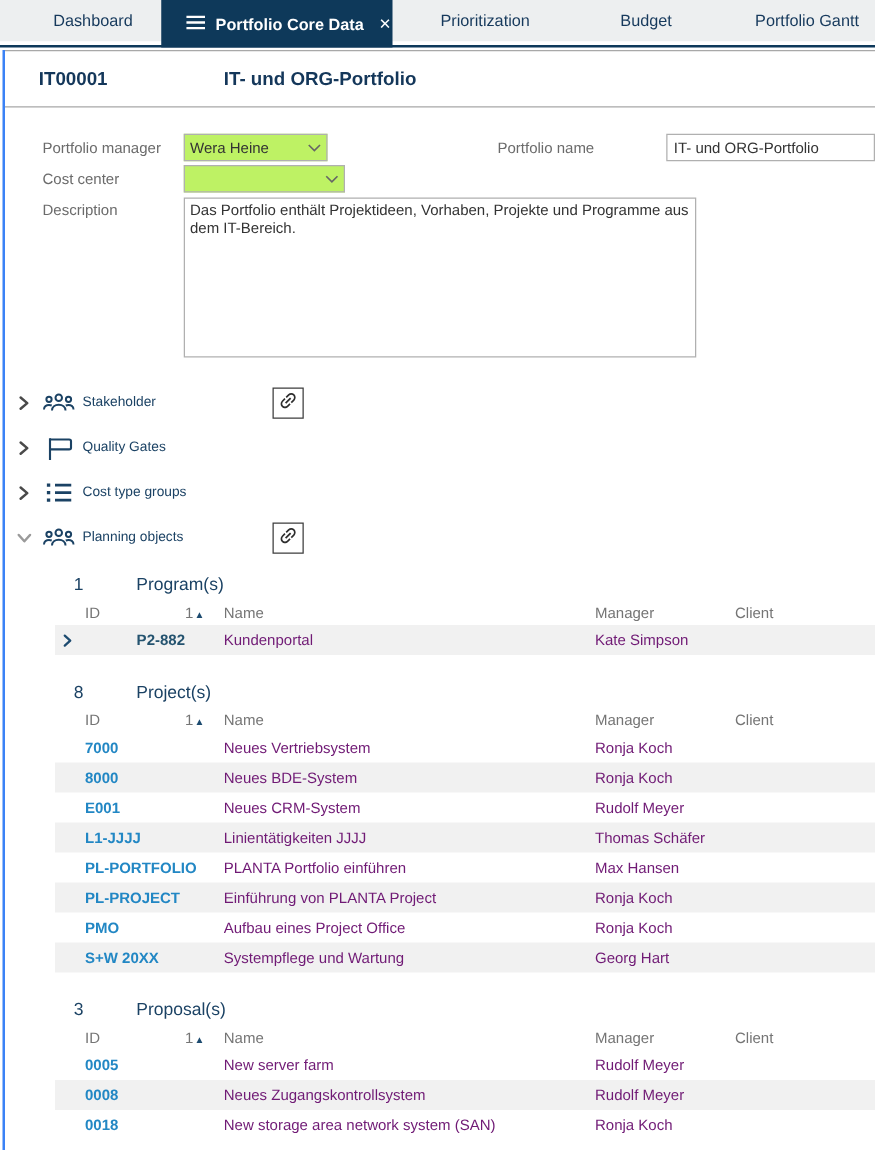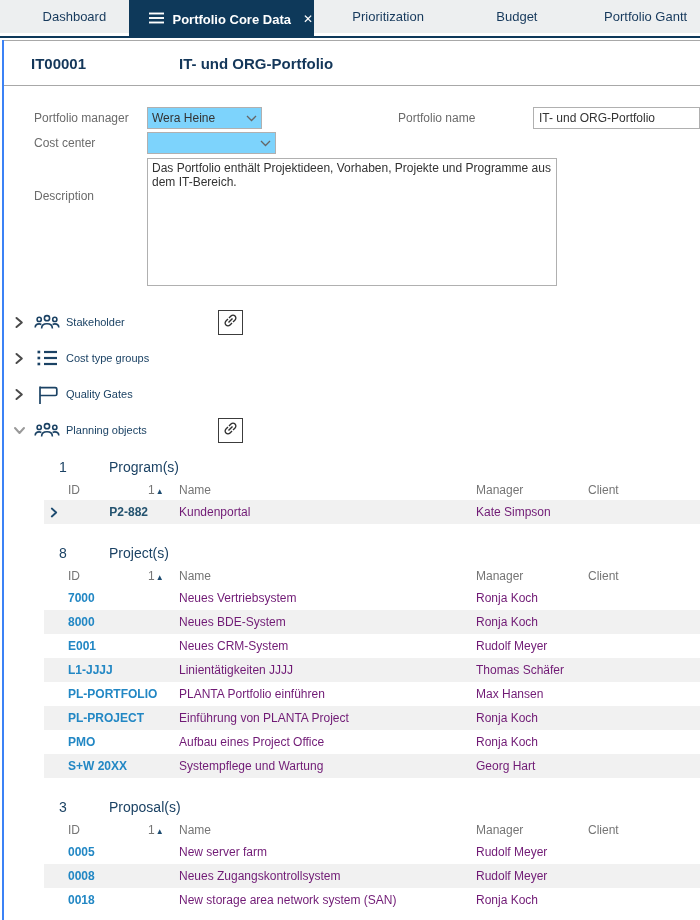--- a/index.html
+++ b/index.html
@@ -23,27 +23,27 @@
                 display:flex;align-items:center;padding-left:27px;background:#fff;}
   .header-panel .pid{width:148px;font-size:15px;font-weight:bold;color:#14375a;}
   .header-panel .ptitle{font-size:15px;font-weight:bold;color:#14375a;}
   
   .form{margin-top:21px;font-size:12px;}
   .frow{display:flex;align-items:center;margin-left:30px;margin-bottom:3px;min-height:22px;}
   .frow.top{align-items:flex-start;}
   .flabel{color:var(--label-gray);width:113px;flex:none;}
   .flabel.l2{margin-left:136px;width:135px;}
   .selectbox{width:129px;height:22px;border:1px solid #b0b0b0;display:flex;align-items:center;
-             padding:0 4px;background:#7dd3fc;cursor:pointer;}
+             padding:0 4px;background:#bef264;cursor:pointer;}
   .selectbox .val{flex:1;color:#333;overflow:hidden;white-space:nowrap;}
   .textinput{width:175px;height:22px;border:1px solid #b0b0b0;padding:0 5px;font-size:12px;
              font-family:inherit;color:#333;}
   textarea.desc{width:410px;height:128px;border:1px solid #b0b0b0;resize:none;padding:2px 4px;
                 font-family:inherit;font-size:12px;color:#333;margin-top:1px;}
-  .flabel.dlab{padding-top:4px;margin-top:28px;}
+  .flabel.dlab{padding-top:4px;}
   
   .sections{margin-top:18px;}
   .secrow{height:36px;display:flex;align-items:center;cursor:pointer;}
   .sec-chev{width:14px;margin-left:8px;display:flex;align-items:center;justify-content:center;}
   .sec-icon{width:26px;margin-left:8px;display:flex;align-items:center;justify-content:center;}
   .sec-label{margin-left:6px;font-size:11px;color:var(--section-text);min-width:144px;}
   .linkbtn{width:25px;height:25px;border:1px solid #3c3c3c;background:#fff;display:flex;
            align-items:center;justify-content:center;margin-left:8px;cursor:pointer;padding:0;}
   
   .tables{margin-top:8px;margin-left:40px;}
@@ -155,44 +155,44 @@
             </svg></span>
         </button>
       </div>
       <div class="secrow">
         <span class="sec-chev">
           <svg width="10" height="13" viewBox="0 0 10 13">
             <path d="M2.5 2 L7.8 6.5 L2.5 11" fill="none" stroke="#4a4a4a" stroke-width="2" stroke-linecap="round" stroke-linejoin="round"></path>
           </svg>
         </span>
         <span class="sec-icon">
+          <svg width="23" height="22" viewBox="0 0 23 22" fill="none" stroke="#1b4264" stroke-width="1.7">
+            <path d="M4 21 V3.5"></path>
+            <path d="M4 4.6 H19.3 q1.5 0 1.5 1.3 V11.2 q0 1.3 -1.5 1.3 H4"></path>
+          </svg>
+        </span>
+        <span class="sec-label">Quality Gates</span>
+      </div>
+      <div class="secrow">
+        <span class="sec-chev">
+          <svg width="10" height="13" viewBox="0 0 10 13">
+            <path d="M2.5 2 L7.8 6.5 L2.5 11" fill="none" stroke="#4a4a4a" stroke-width="2" stroke-linecap="round" stroke-linejoin="round"></path>
+          </svg>
+        </span>
+        <span class="sec-icon">
           <svg width="24" height="20" viewBox="0 0 24 20" stroke="#1b4264">
             <line x1="2.5" y1="4" x2="5.2" y2="4" stroke-width="2.6"></line>
             <line x1="9" y1="4" x2="22" y2="4" stroke-width="2.2"></line>
             <line x1="2.5" y1="10" x2="5.2" y2="10" stroke-width="2.6"></line>
             <line x1="9" y1="10" x2="22" y2="10" stroke-width="2.2"></line>
             <line x1="2.5" y1="16" x2="5.2" y2="16" stroke-width="2.6"></line>
             <line x1="9" y1="16" x2="22" y2="16" stroke-width="2.2"></line>
           </svg>
         </span>
         <span class="sec-label">Cost type groups</span>
-      </div>
-      <div class="secrow">
-        <span class="sec-chev">
-          <svg width="10" height="13" viewBox="0 0 10 13">
-            <path d="M2.5 2 L7.8 6.5 L2.5 11" fill="none" stroke="#4a4a4a" stroke-width="2" stroke-linecap="round" stroke-linejoin="round"></path>
-          </svg>
-        </span>
-        <span class="sec-icon">
-          <svg width="23" height="22" viewBox="0 0 23 22" fill="none" stroke="#1b4264" stroke-width="1.7">
-            <path d="M4 21 V3.5"></path>
-            <path d="M4 4.6 H19.3 q1.5 0 1.5 1.3 V11.2 q0 1.3 -1.5 1.3 H4"></path>
-          </svg>
-        </span>
-        <span class="sec-label">Quality Gates</span>
       </div>
       <div class="secrow">
         <span class="sec-chev">
           <svg width="13" height="9" viewBox="0 0 13 9">
             <path d="M2 2 L6.5 7 L11 2" fill="none" stroke="#9a9a9a" stroke-width="2" stroke-linecap="round" stroke-linejoin="round"></path>
           </svg>
         </span>
         <span class="sec-icon">
           <svg width="26" height="20" viewBox="0 0 26 20" fill="none" stroke="#1b4264" stroke-width="1.6">
             <circle cx="13" cy="6.2" r="2.6"></circle>

